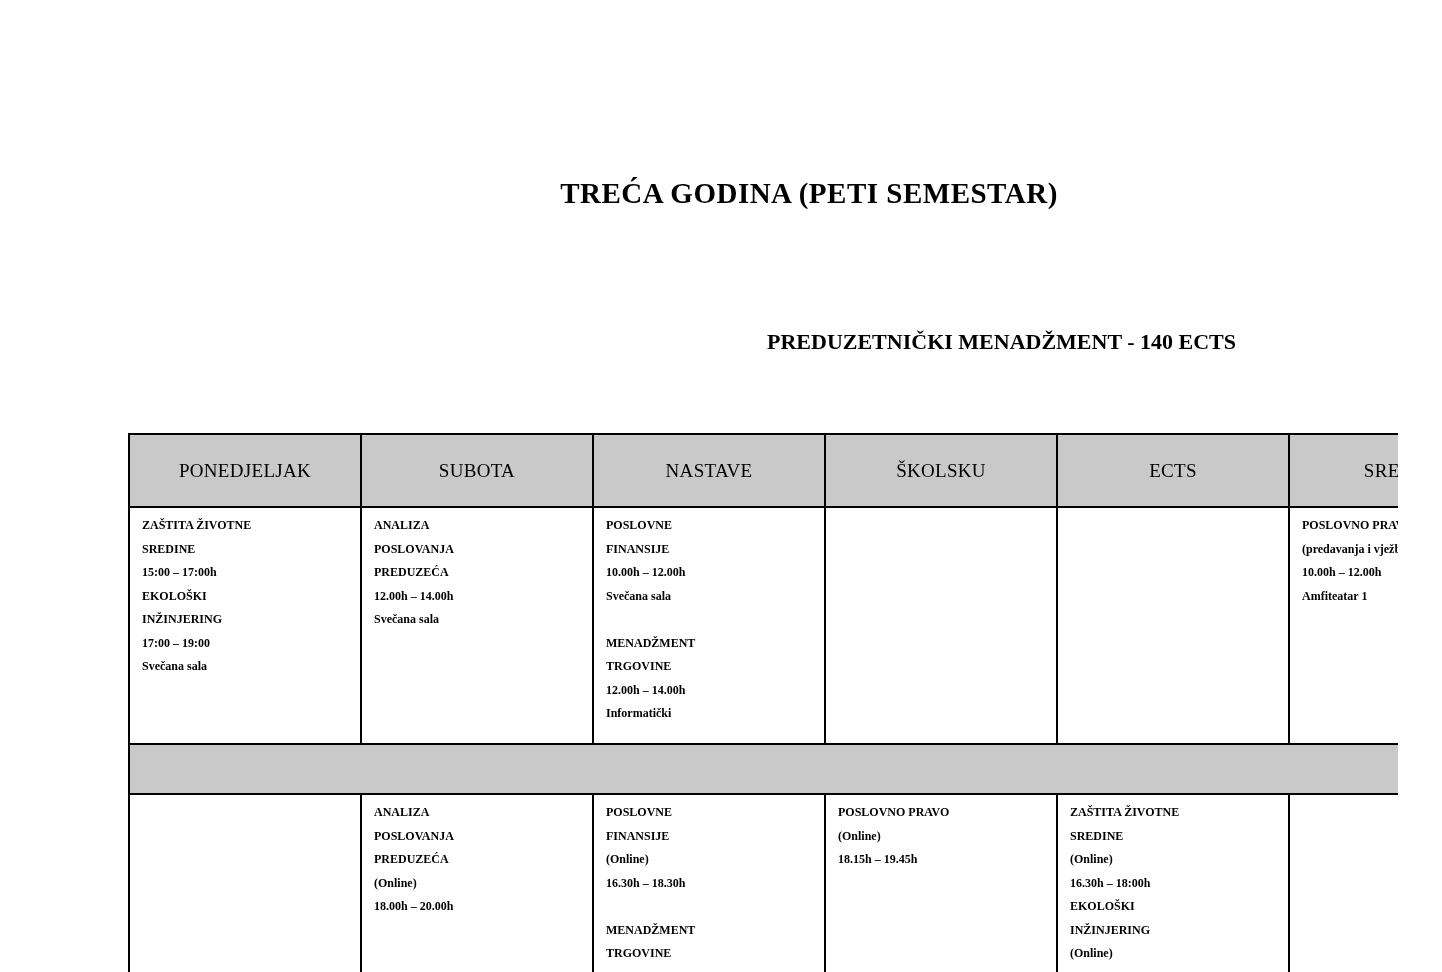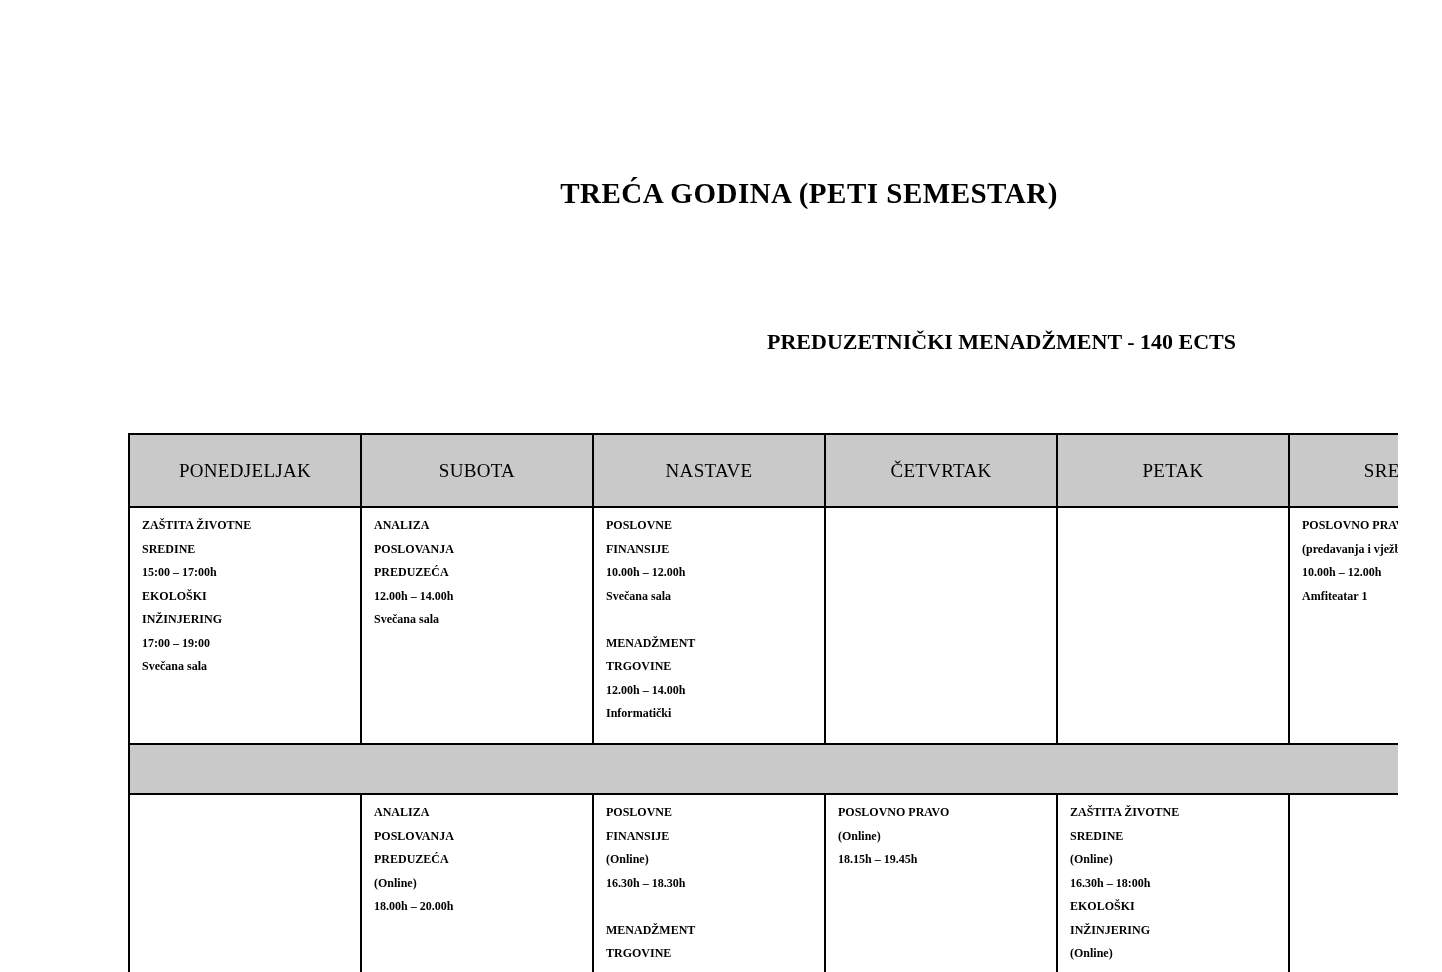--- a/index.html
+++ b/index.html
@@ -115,22 +115,22 @@
           <col>
           <col>
           <col>
           <col>
       </colgroup>
       <thead>
         <tr>
           <th>PONEDJELJAK</th>
           <th>SUBOTA</th>
           <th>NASTAVE</th>
-          <th>ČETVRTAK</th>
-          <th>PETAK</th>
+          <th>ŠKOLSKU</th>
+          <th>ECTS</th>
           <th>SREDINE</th>
         </tr>
       </thead>
       <tbody>
         <tr class="block-1">
           <td class="cell">ZAŠTITA ŽIVOTNE
 SREDINE
 15:00 – 17:00h
 EKOLOŠKI
 INŽINJERING

